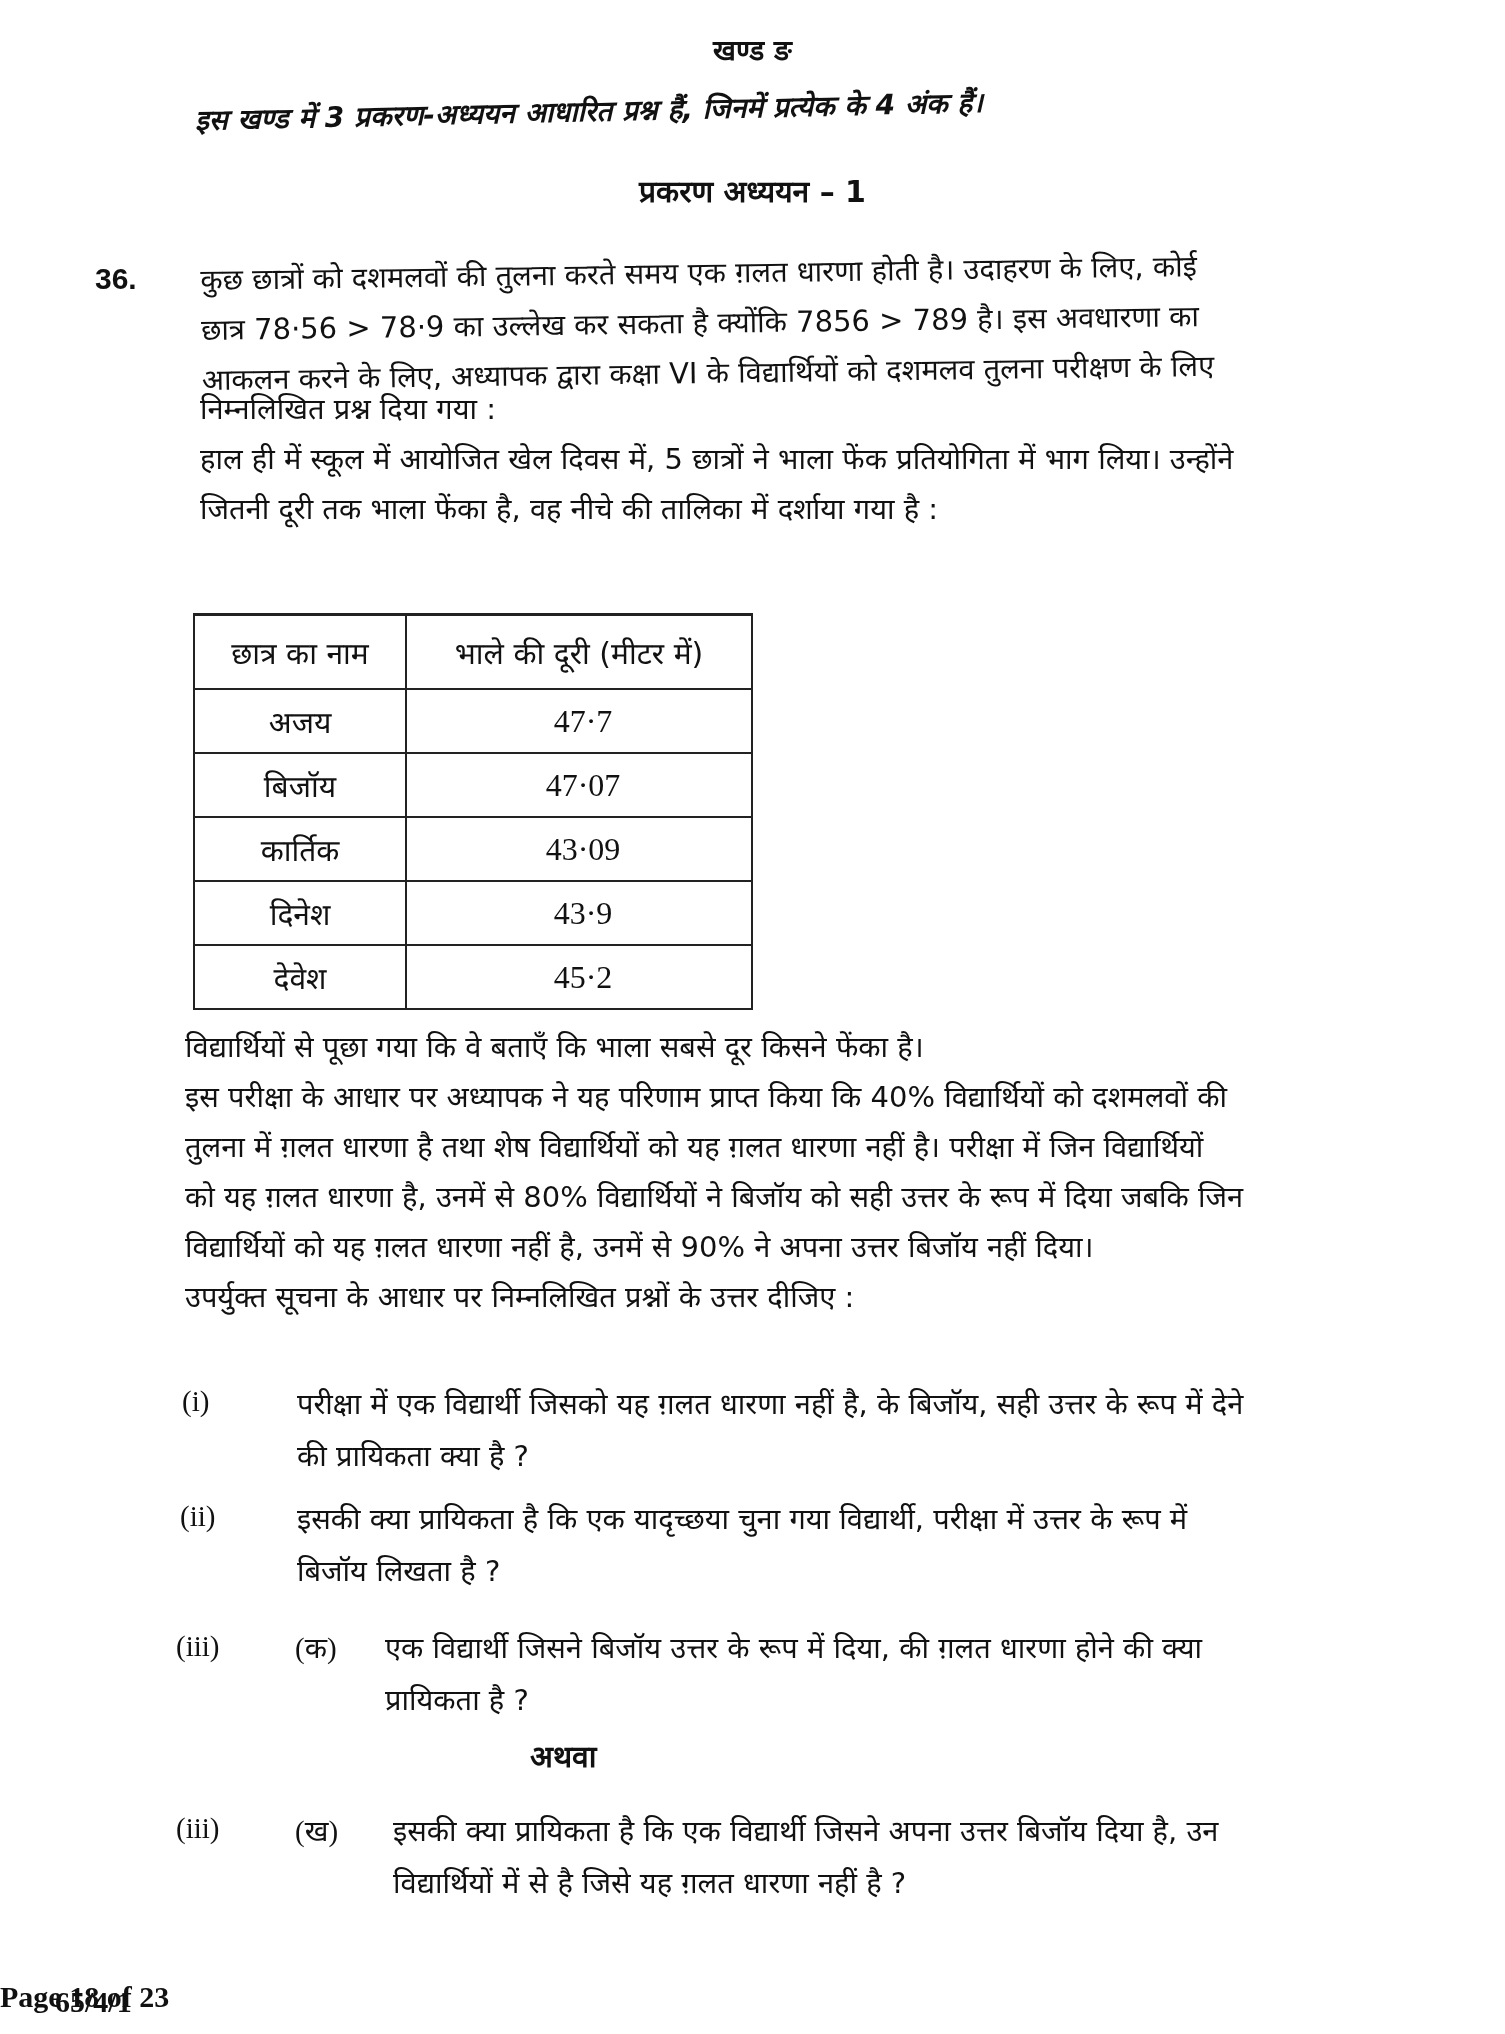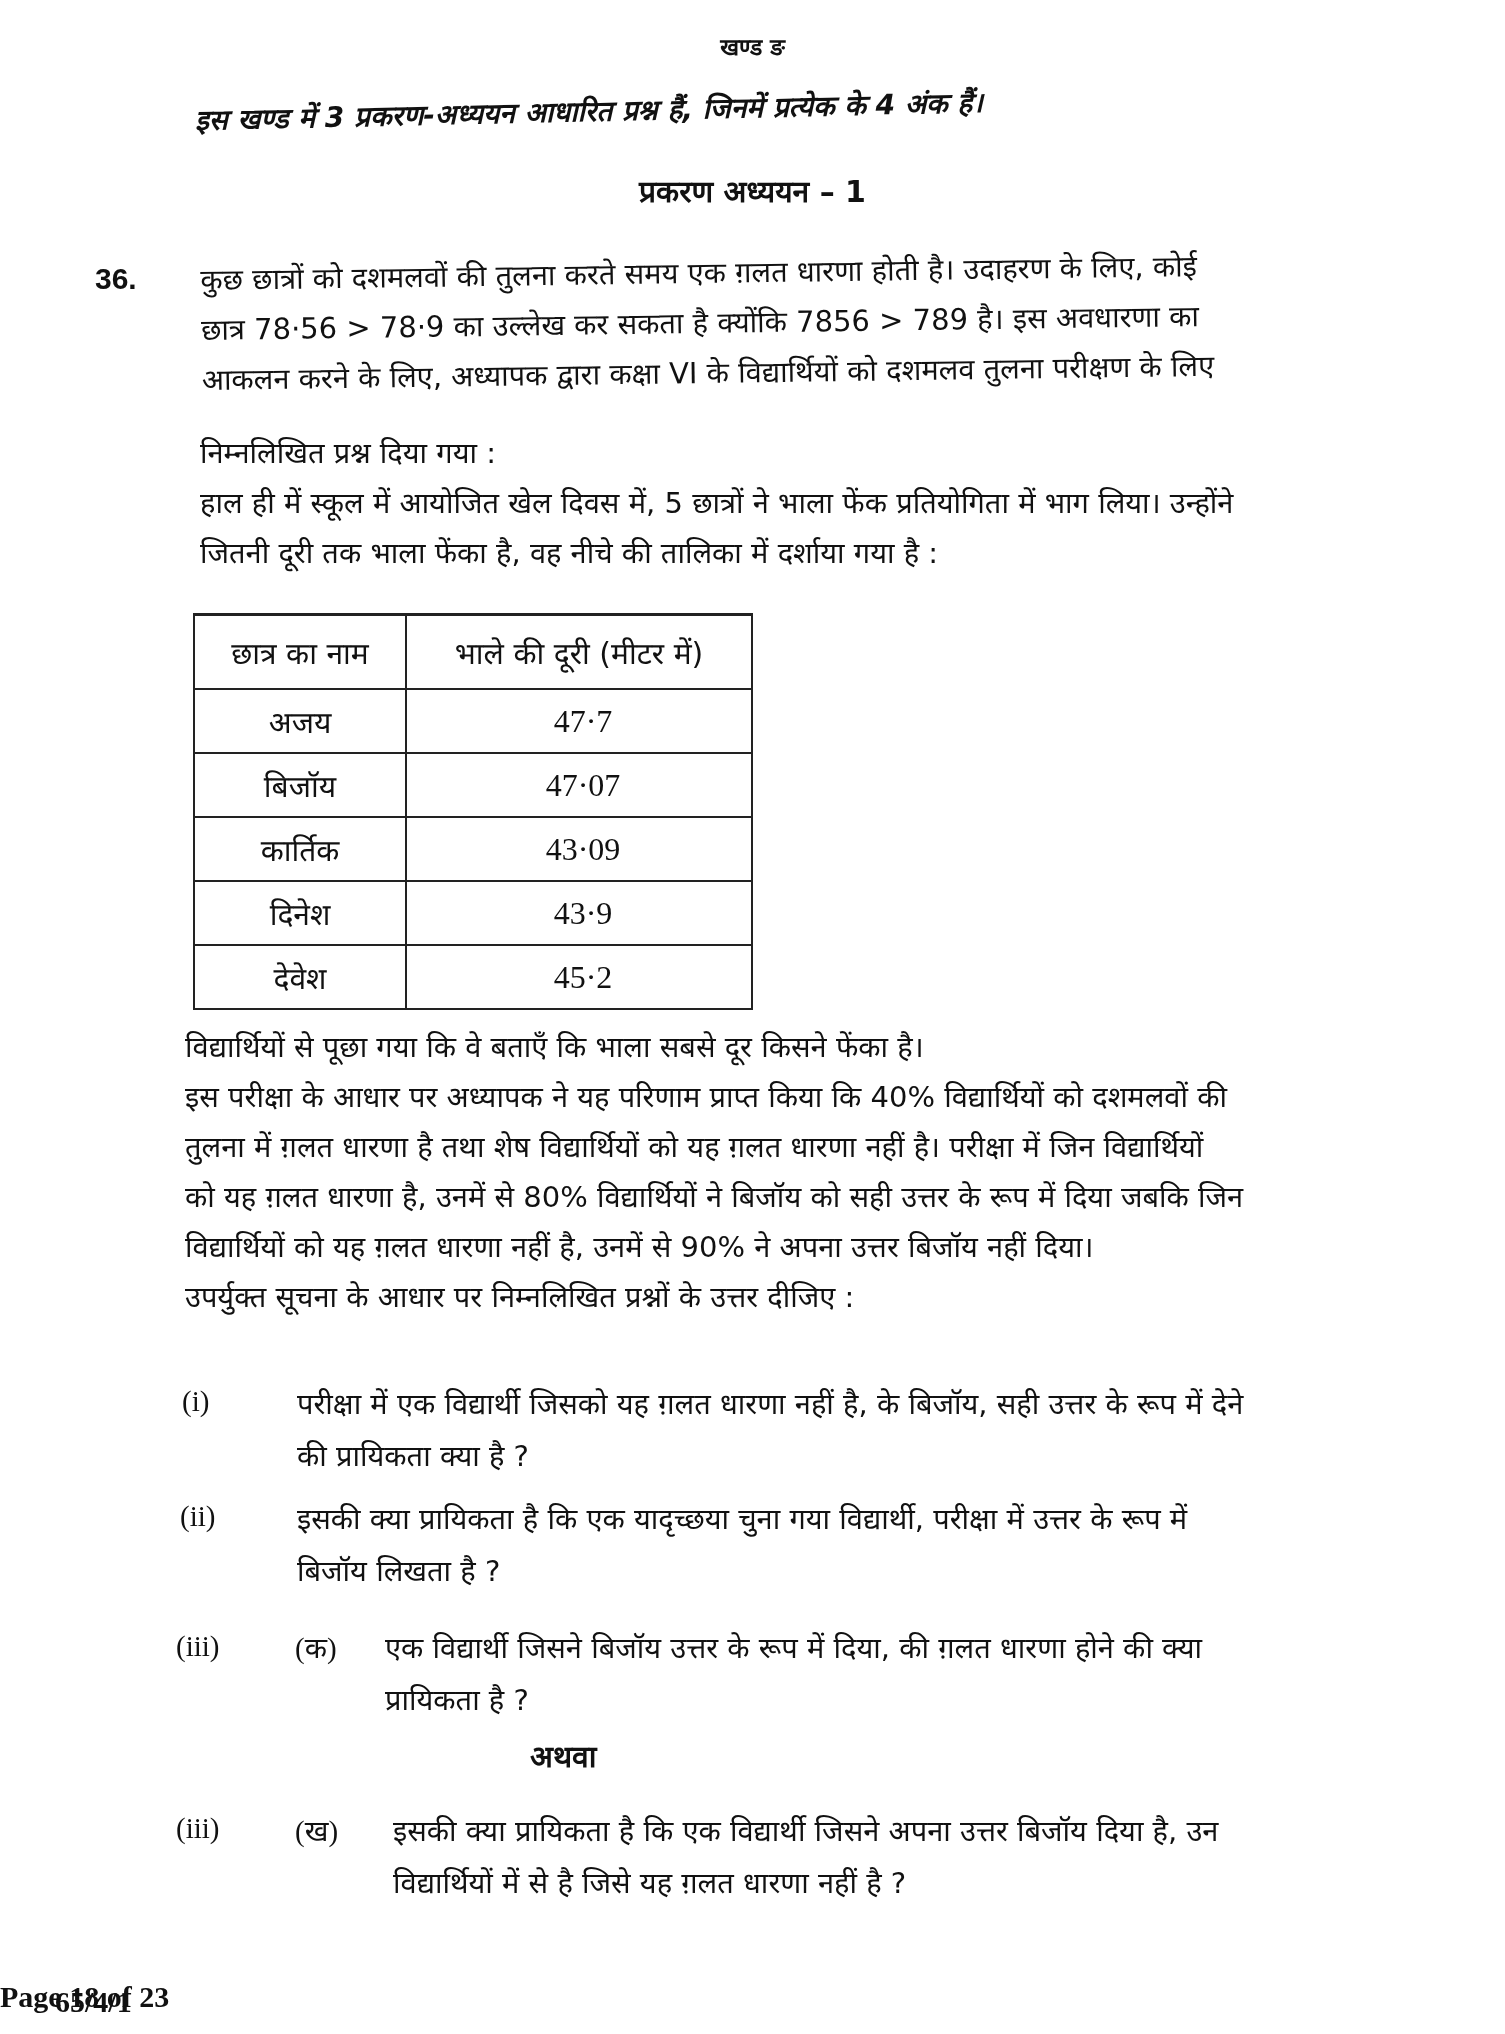--- a/index.html
+++ b/index.html
@@ -4,21 +4,21 @@
   <style>
     html, body { margin: 0; padding: 0; background: #ffffff; }
     body {
       width: 1505px; height: 2034px; position: relative; overflow: hidden;
       font-family: "DejaVu Sans", "Liberation Sans", sans-serif;
       color: #111111;
     }
     .abs { position: absolute; }
     .section-title {
       left: 0; width: 1505px; top: 30px; text-align: center;
-      font-size: 23px; font-weight: bold;
+      font-size: 28px; font-weight: bold;
     }
     .section-note {
       left: 195px; top: 100px; font-size: 28px; font-weight: bold; font-style: italic;
       transform: rotate(-1.3deg); transform-origin: left center;
     }
     .case-title {
       left: 0; width: 1505px; top: 170px; text-align: center;
       font-size: 30px; font-weight: bold;
     }
     .qnum {
@@ -60,21 +60,21 @@
 <div class="abs section-note">इस खण्ड में 3 प्रकरण-अध्ययन आधारित प्रश्न हैं, जिनमें प्रत्येक के 4 अंक हैं।</div>
 <div class="abs case-title">प्रकरण अध्ययन – 1</div>
 
 <div class="abs qnum">36.</div>
 
 <div class="abs para skew1" style="top:255px;">
   <div>कुछ छात्रों को दशमलवों की तुलना करते समय एक ग़लत धारणा होती है। उदाहरण के लिए, कोई</div>
   <div>छात्र 78·56 &gt; 78·9 का उल्लेख कर सकता है क्योंकि 7856 &gt; 789 है। इस अवधारणा का</div>
   <div>आकलन करने के लिए, अध्यापक द्वारा कक्षा VI के विद्यार्थियों को दशमलव तुलना परीक्षण के लिए</div>
 </div>
-<div class="abs para" style="top:428px;">
+<div class="abs para" style="top:384px;">
   <div>निम्नलिखित प्रश्न दिया गया :</div>
   <div>हाल ही में स्कूल में आयोजित खेल दिवस में, 5 छात्रों ने भाला फेंक प्रतियोगिता में भाग लिया। उन्होंने</div>
   <div>जितनी दूरी तक भाला फेंका है, वह नीचे की तालिका में दर्शाया गया है :</div>
 </div>
 
 <table class="jt">
   <thead>
     <tr>
       <th style="width:38%">छात्र का नाम</th>
       <th>भाले की दूरी (मीटर में)</th>

